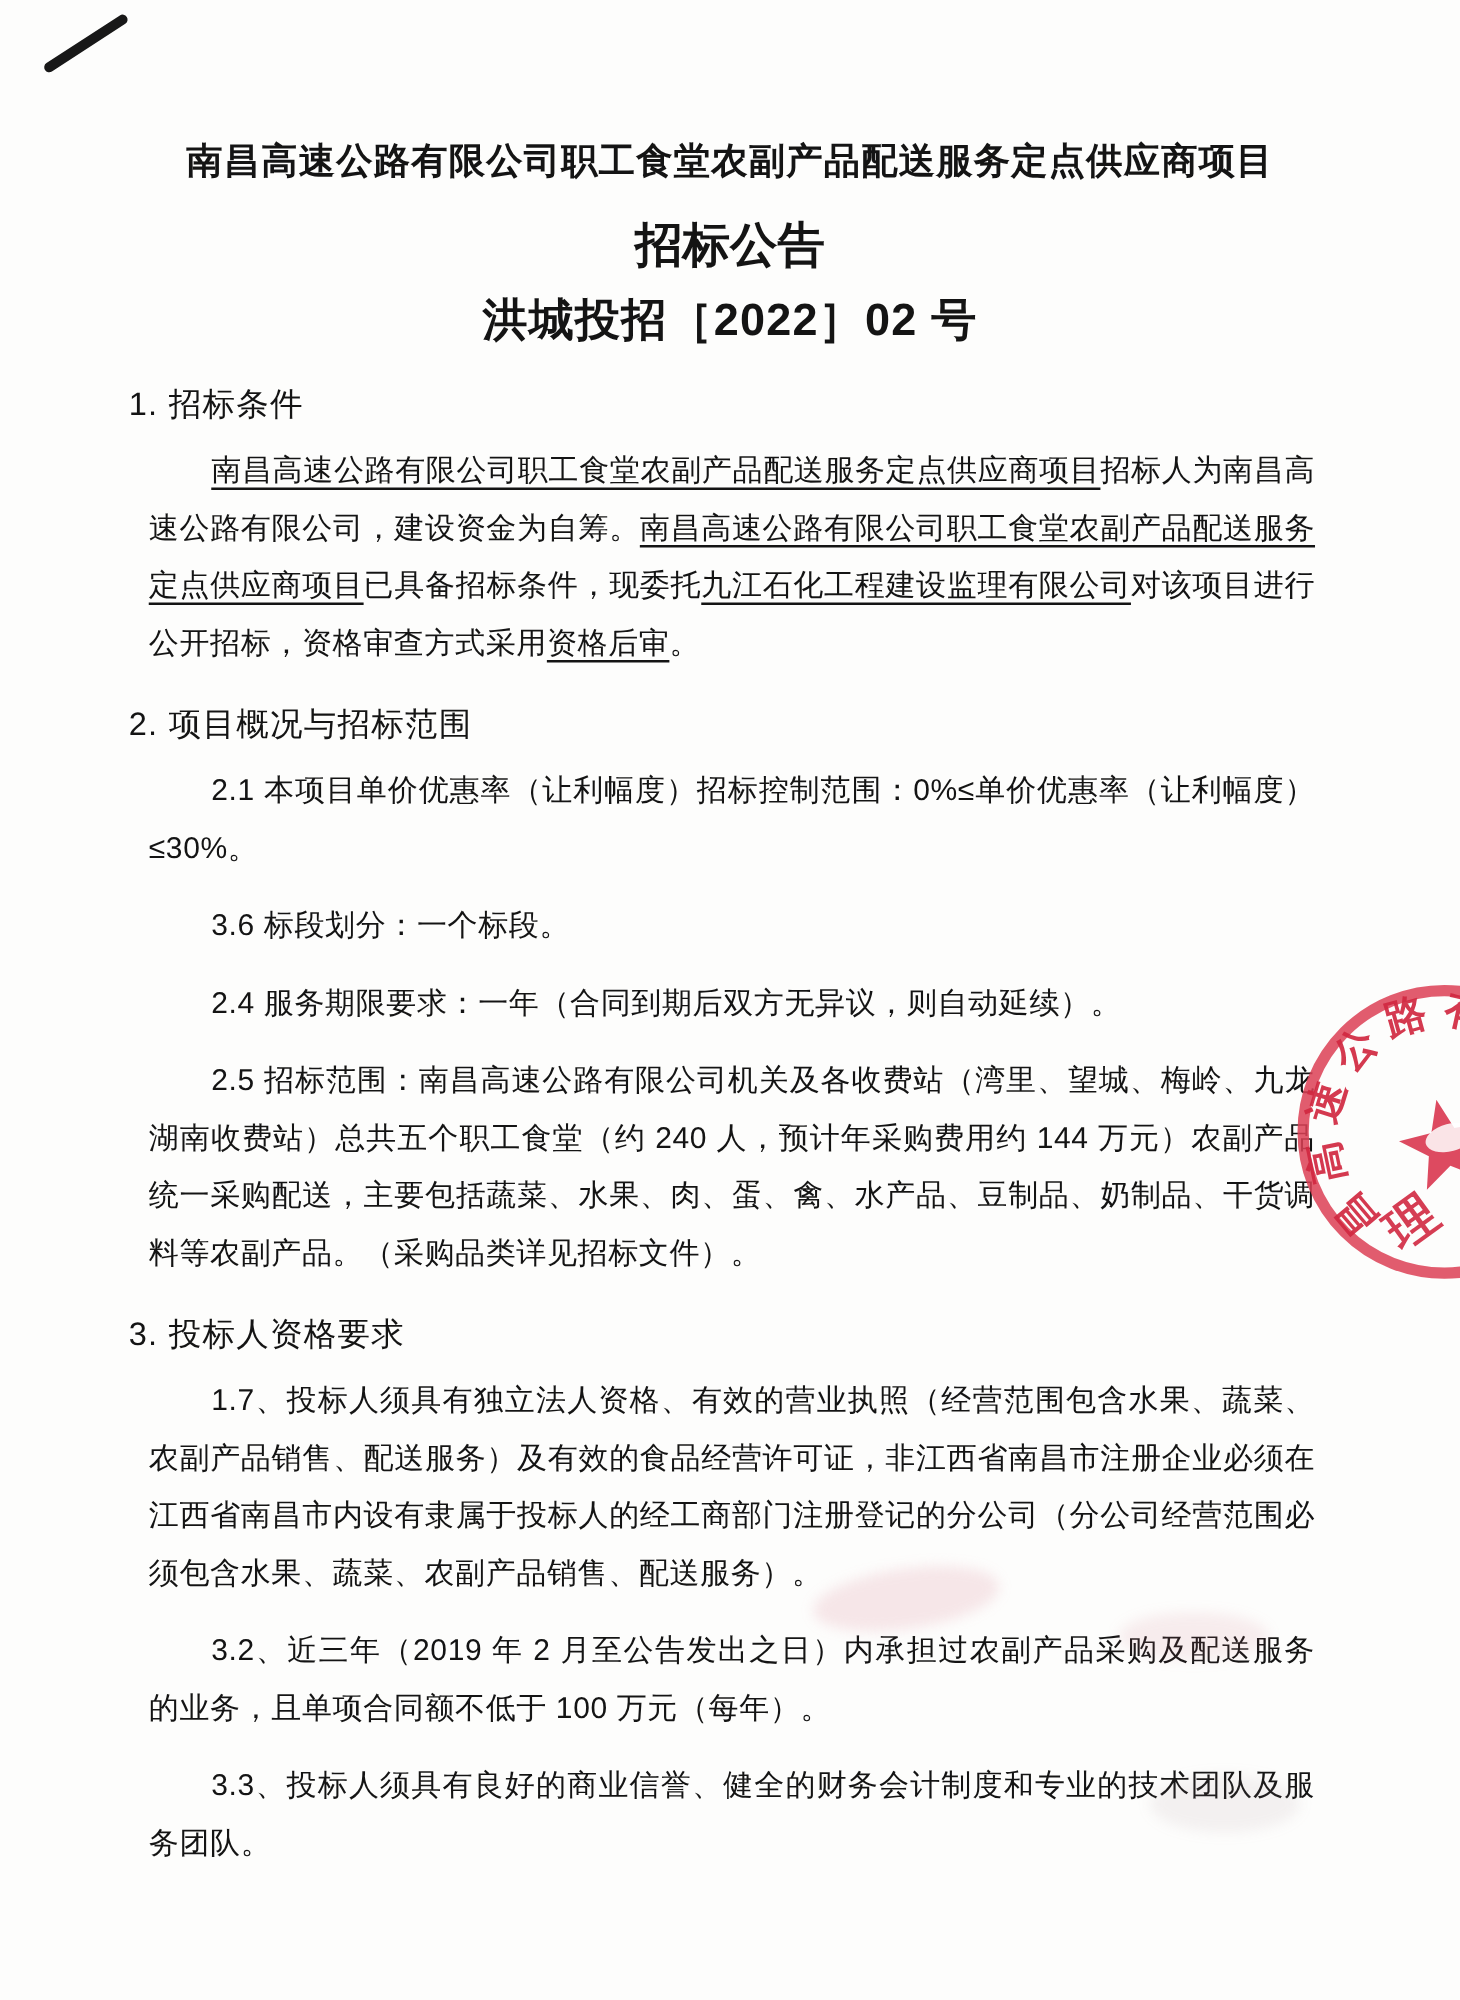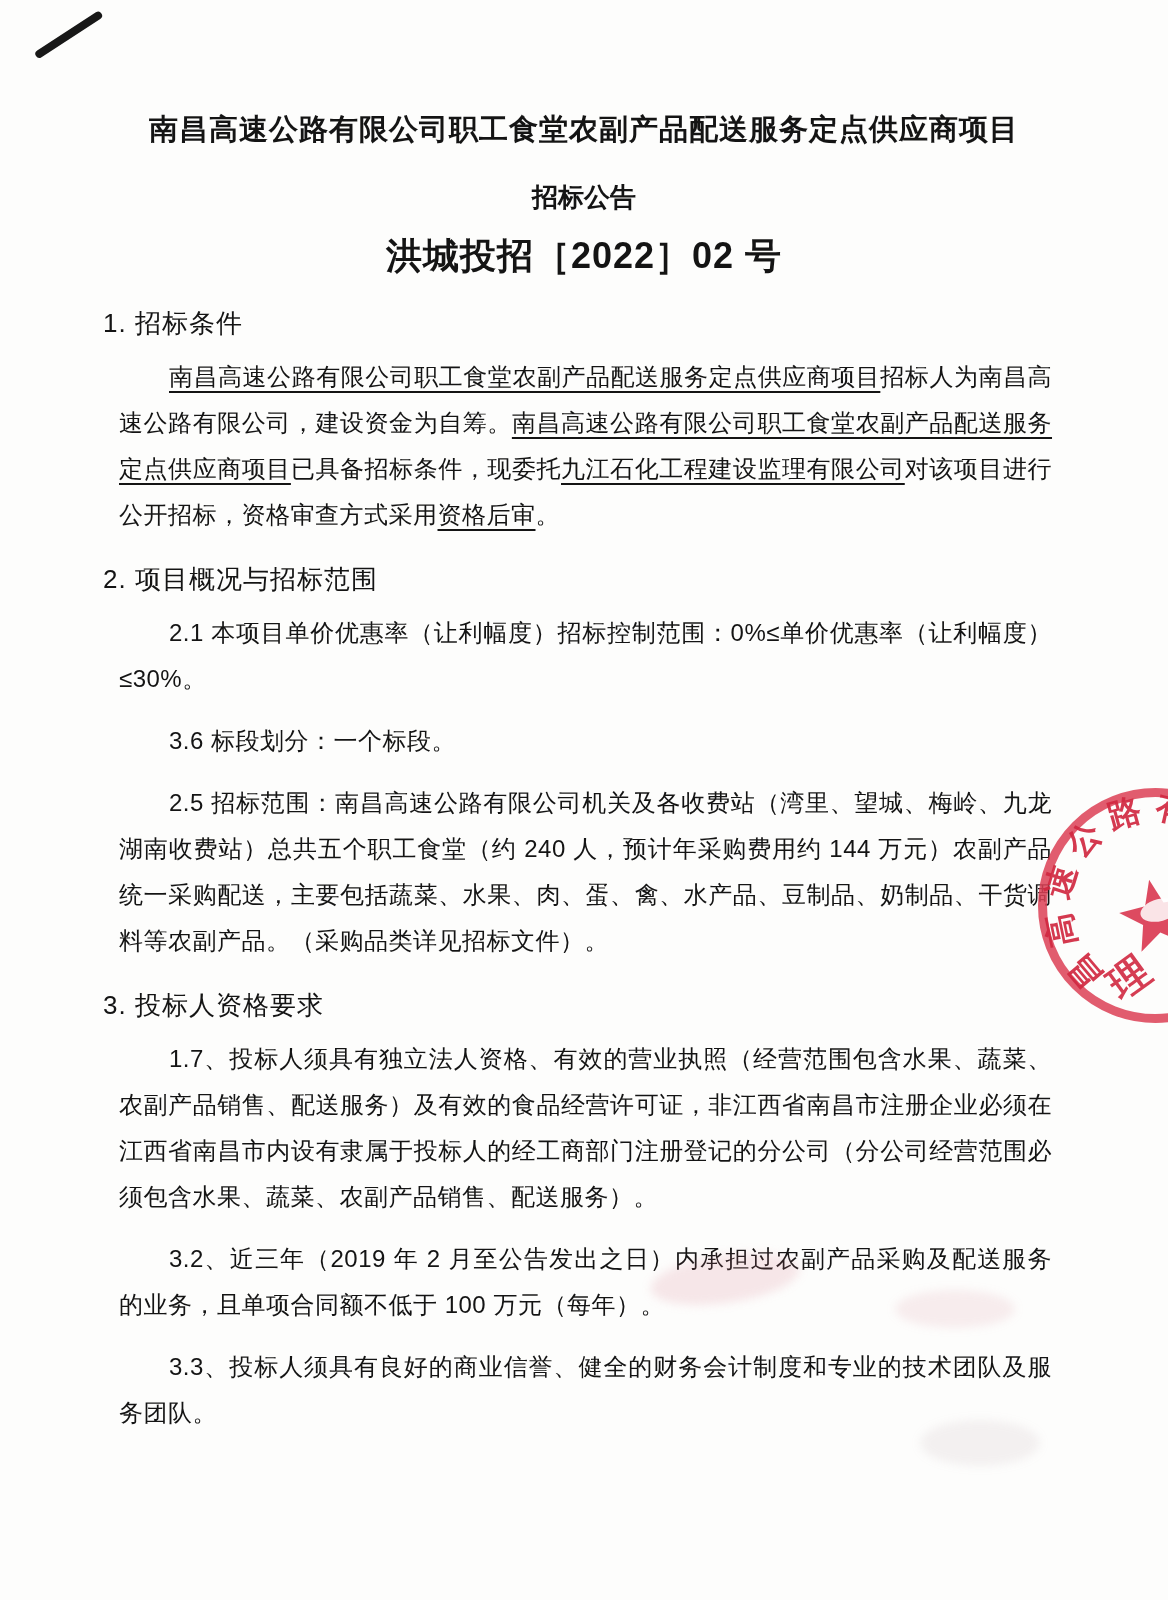--- a/index.html
+++ b/index.html
@@ -12,21 +12,21 @@
   }
   
   .pen-mark {
     position: absolute; left: 36px; top: 52px;
     width: 78px; height: 8px; border-radius: 4px;
     background: #181818;
     transform: rotate(-33deg); transform-origin: left center;
   }
   .titles { text-align: center; font-weight: 700; }
   .title-main { padding-top: 110px; font-size: 29px; line-height: 38px; letter-spacing: 1px; }
-  .title-sub  { margin-top: 30px; font-size: 26px; line-height: 38px; }
+  .title-sub  { margin-top: 30px; font-size: 38px; line-height: 38px; }
   .doc-number { margin-top: 22px; font-size: 36px; line-height: 36px; letter-spacing: 1px; }
 
   .doc-body { margin: 0 100px 0 103px; }
   .sec-heading { margin-top: 24px; font-size: 26px; font-weight: 400; line-height: 34px; letter-spacing: 1px; }
   .sec-heading.first { margin-top: 32px; }
   .para {
     margin: 16px; font-size: 24px; line-height: 46px;
     text-align: justify; text-indent: 50px;
     font-weight: 500; letter-spacing: 0.5px;
   }
@@ -51,20 +51,21 @@
   <div class="title-sub">招标公告</div>
   <div class="doc-number">洪城投招［2022］02 号</div>
 </div>
 
 <div class="doc-body" id="doc-body">
     <div class="sec-heading first">1. 招标条件</div>
     <p class="para"><span class="seg-u">南昌高速公路有限公司职工食堂农副产品配送服务定点供应商项目</span><span class="seg">招标人为南昌高速公路有限公司，建设资金为自筹。</span><span class="seg-u">南昌高速公路有限公司职工食堂农副产品配送服务定点供应商项目</span><span class="seg">已具备招标条件，现委托</span><span class="seg-u">九江石化工程建设监理有限公司</span><span class="seg">对该项目进行公开招标，资格审查方式采用</span><span class="seg-u">资格后审</span><span class="seg">。</span></p>
     <div class="sec-heading">2. 项目概况与招标范围</div>
     <p class="para"><span class="seg">2.1 本项目单价优惠率（让利幅度）招标控制范围：0%≤单价优惠率（让利幅度）≤30%。</span></p>
     <p class="para"><span class="seg">3.6 标段划分：一个标段。</span></p>
+    <p class="para"><span class="seg">2.4 服务期限要求：一年（合同到期后双方无异议，则自动延续）。</span></p>
     <p class="para"><span class="seg">2.5 招标范围：南昌高速公路有限公司机关及各收费站（湾里、望城、梅岭、九龙湖南收费站）总共五个职工食堂（约 240 人，预计年采购费用约 144 万元）农副产品统一采购配送，主要包括蔬菜、水果、肉、蛋、禽、水产品、豆制品、奶制品、干货调料等农副产品。（采购品类详见招标文件）。</span></p>
     <div class="sec-heading">3. 投标人资格要求</div>
     <p class="para"><span class="seg">1.7、投标人须具有独立法人资格、有效的营业执照（经营范围包含水果、蔬菜、农副产品销售、配送服务）及有效的食品经营许可证，非江西省南昌市注册企业必须在江西省南昌市内设有隶属于投标人的经工商部门注册登记的分公司（分公司经营范围必须包含水果、蔬菜、农副产品销售、配送服务）。</span></p>
     <p class="para"><span class="seg">3.2、近三年（2019 年 2 月至公告发出之日）内承担过农副产品采购及配送服务的业务，且单项合同额不低于 100 万元（每年）。</span></p>
     <p class="para"><span class="seg">3.3、投标人须具有良好的商业信誉、健全的财务会计制度和专业的技术团队及服务团队。</span></p>
   </div>
 
 <svg class="stamp" viewBox="0 0 300 320">
   <circle cx="150.5" cy="153.5" r="113" fill="none" stroke="#dc4156" stroke-width="9" stroke-opacity="0.86"></circle>
   <polygon points="144.1,127.8 158.5,150.4 184.9,146 167.9,166.7 180.2,190.4 155.3,180.6 136.5,199.7 138.1,173 114.2,161 140.1,154.3" fill="#da3b52" fill-opacity="0.92"></polygon>

